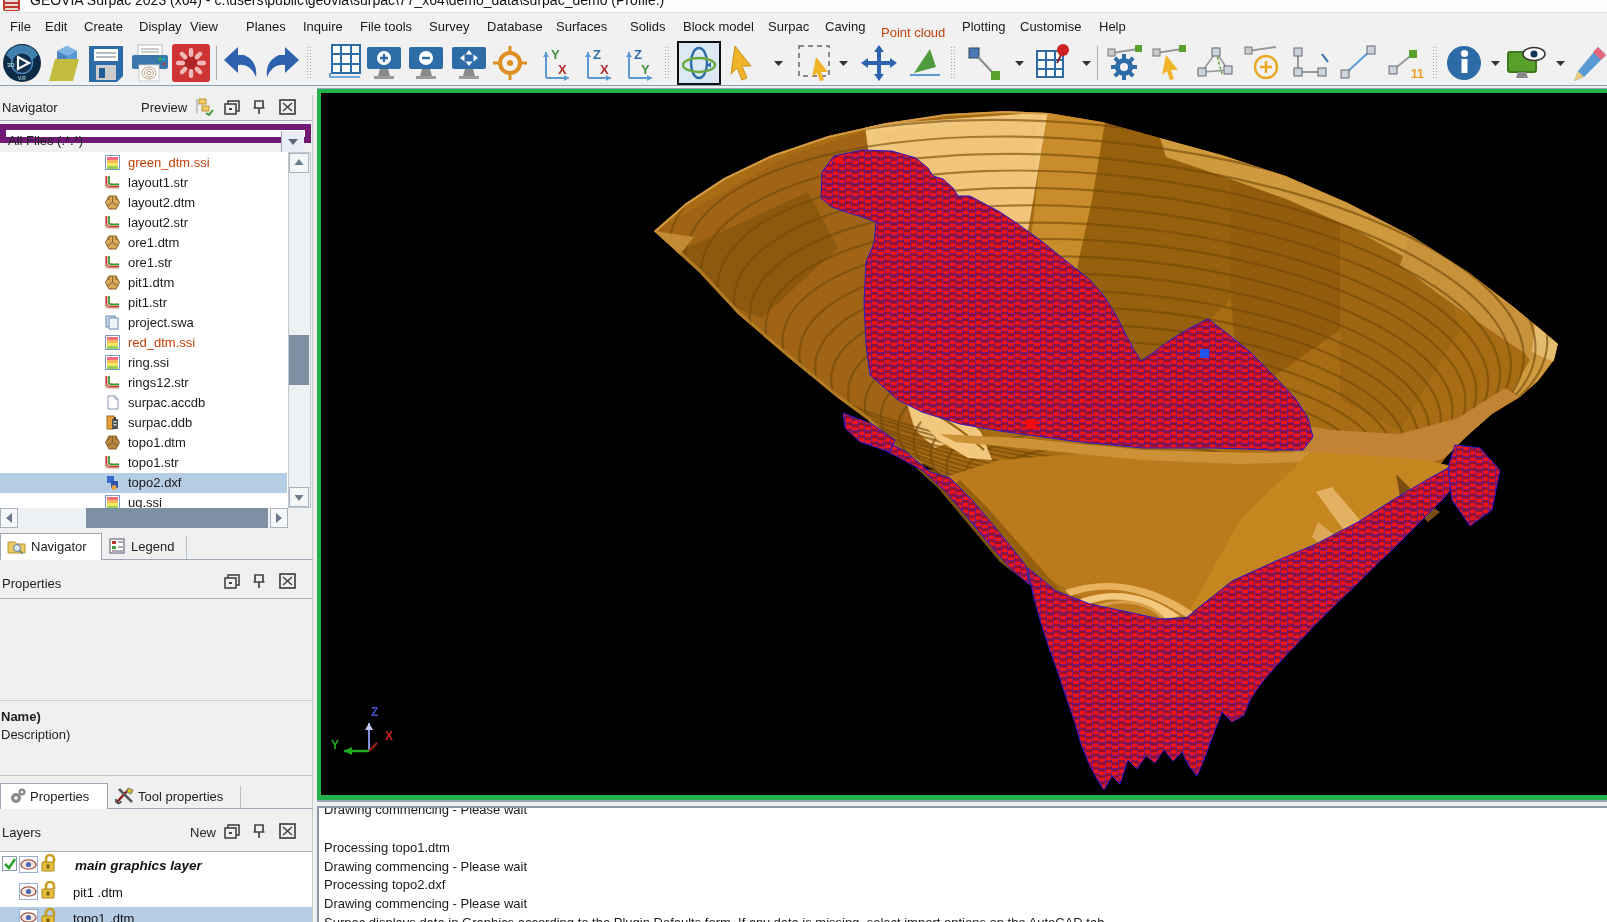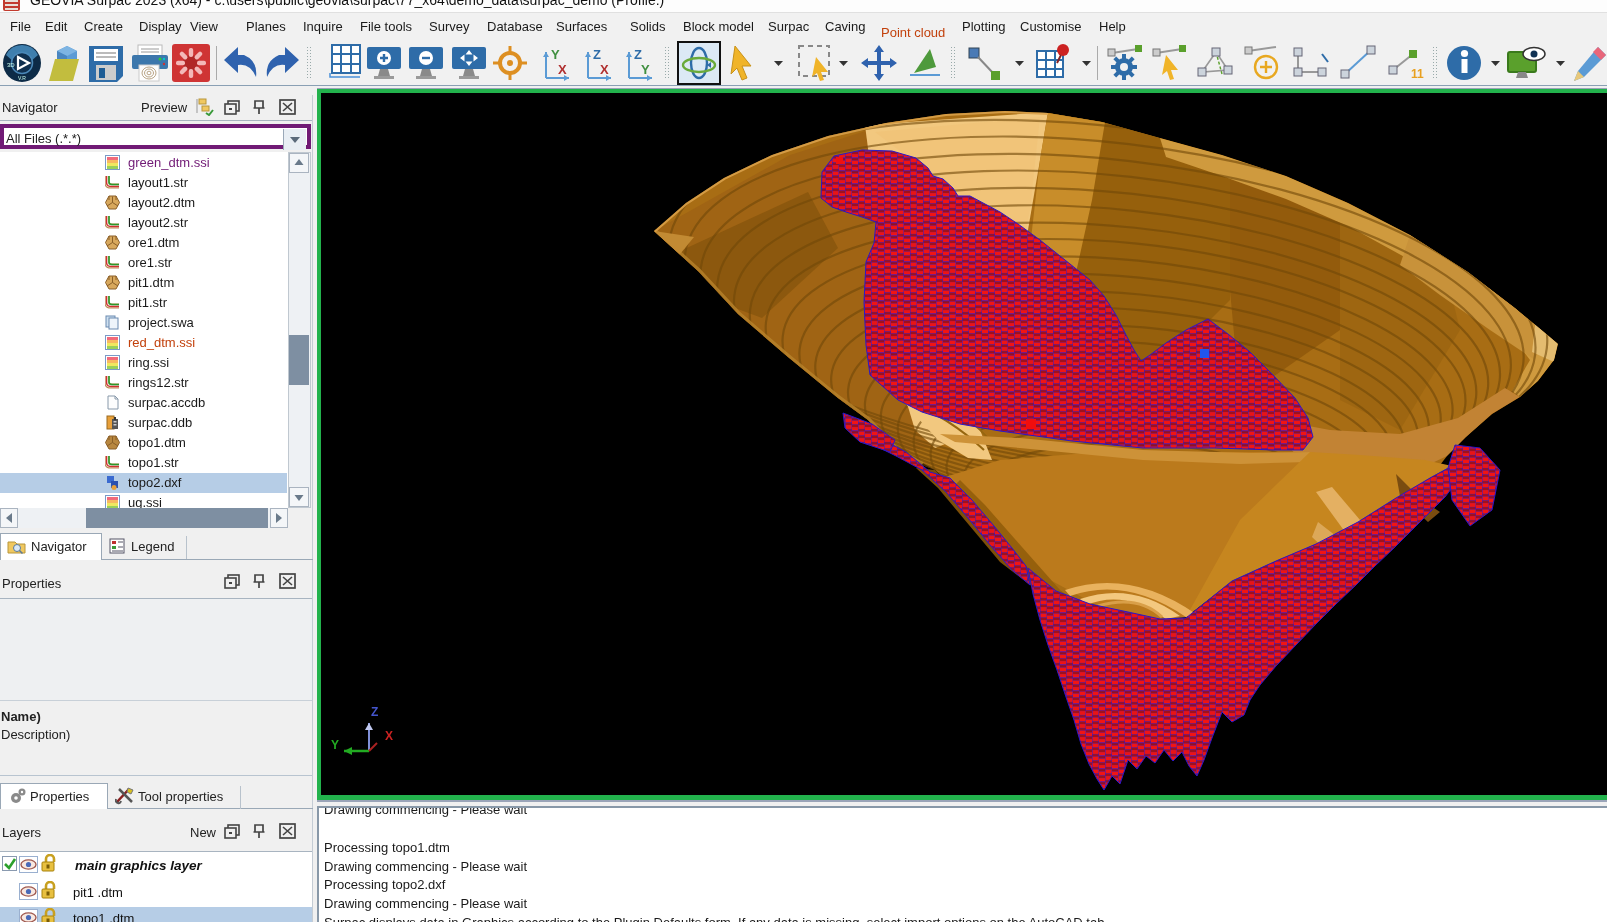--- a/index.html
+++ b/index.html
@@ -314,37 +314,37 @@
 <rect x="6" y="9" width="3" height="2" fill="#444"></rect>
   </svg>
 <svg style="position:absolute;left:252px;top:99px" width="14" height="17">
 <path d="M3 2 h8 v7 h-8 Z M1.5 9 h11 M7 9 V15" fill="none" stroke="#444" stroke-width="1.7"></path>
   </svg>
 <svg style="position:absolute;left:279px;top:99px" width="18" height="17">
 <rect x="1" y="1" width="15" height="14" fill="none" stroke="#444" stroke-width="1.7"></rect>
 <path d="M4 4 L13 12 M13 4 L4 12" stroke="#444" stroke-width="1.6"></path>
   </svg>
  <div style="position:absolute;left:0;top:120px;width:312px;height:1px;background:#a8b4c0"></div>
- <div style="position:absolute;left:0;top:124px;width:311px;height:25px;background:#fff;border:4px solid #701a75;box-sizing:border-box">
+ <div style="position:absolute;left:0;top:124px;width:311px;height:19px;background:#fff;border:6px solid #701a75;box-sizing:border-box">
    <div style="position:absolute;left:2px;top:3px;font-size:13px;color:#222">All Files (.*.*)</div>
    <div style="position:absolute;right:1px;top:1px;width:22px;height:21px;background:#e8eef4;border-left:1px solid #9aa8b8">
      <svg width="22" height="21">
         <path d="M6 8 l5 6 l5 -6 Z" fill="#5a6a7a"></path>
       </svg></div>
  </div>
  <div style="position:absolute;left:0;top:152px;width:288px;height:356px;background:#fff"></div>
  <div style="position:absolute;left:0;top:153px;width:287px;height:20px;"></div>
 <svg style="position:absolute;left:105px;top:155px" width="15" height="15">
     <rect x="0.5" y="0.5" width="14" height="14" fill="#fff" stroke="#7a9ac8"></rect>
 <rect x="2" y="2" width="11" height="4" fill="#f06a7a"></rect>
     <rect x="2" y="5" width="11" height="3" fill="#f8b860"></rect>
 <rect x="2" y="8" width="11" height="3" fill="#f0e860"></rect>
     <rect x="2" y="11" width="11" height="3" fill="#9ad05a"></rect>
   </svg>
-<span style="position:absolute;left:128px;top:155px;font-size:13px;color:#701a75">green_dtm.ssi</span>
+<span style="position:absolute;left:128px;top:155px;font-size:13px;color:#c2410c">green_dtm.ssi</span>
 <div style="position:absolute;left:0;top:173px;width:287px;height:20px;"></div>
 <svg style="position:absolute;left:105px;top:175px" width="15" height="15">
     <g fill="none">
       <path d="M2 1 V8 Q2 11 6 11 L14 11" stroke="#c08a50" stroke-width="5"></path>
 <path d="M2 1 V8 Q2 11 6 11 L14 11" stroke="#e8e8e0" stroke-width="3"></path>
 <path d="M1.5 1 V8 Q2 11.5 6 11.5 L14 11.5" stroke="#d03030" stroke-width="1.4"></path>
 <path d="M4 1 V7 Q4 9.5 7 9.5 L14 9.5" stroke="#2a9a2a" stroke-width="1.6"></path>
     </g>
   </svg>
 <span style="position:absolute;left:128px;top:175px;font-size:13px;color:#1a1a1a">layout1.str</span>

